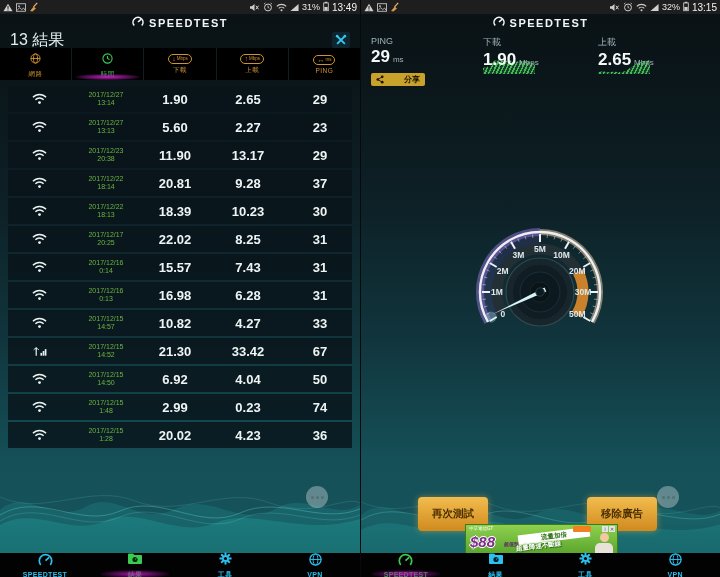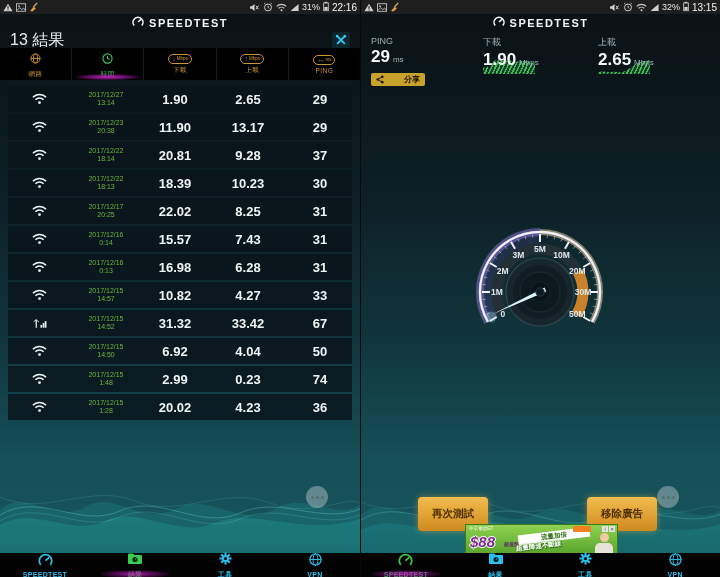--- a/index.html
+++ b/index.html
@@ -152,21 +152,21 @@
             </svg></span>
         <span><svg width="9" height="9" viewBox="0 0 10 9">
               <path d="M.5 8.5 L9.5 8.5 L9.5 .5 Z" fill="#cfcfcf"></path>
             </svg></span>
         <span class="sb-text">31%</span>
         <span><svg width="6" height="11" viewBox="0 0 7 11">
               <rect x="2" y="0" width="3" height="1.4" fill="#cfcfcf"></rect>
               <rect x=".8" y="1.4" width="5.4" height="9" fill="none" stroke="#cfcfcf"></rect>
               <rect x="1.6" y="6" width="3.8" height="3.6" fill="#cfcfcf"></rect>
             </svg></span>
-        <span class="sb-time">22:16</span>
+        <span class="sb-time">13:49</span>
       </div>
     </div>
 
     <div class="app-header">
       <span><svg width="12" height="12" viewBox="0 0 12 12">
             <path d="M2.2 9.6 A5 5 0 1 1 9.8 9.6" fill="none" stroke="#f2f6f6" stroke-width="1.6"></path>
             <line x1="6" y1="6" x2="9" y2="3.4" stroke="#f2f6f6" stroke-width="1.6"></line>
           </svg></span>
       <span class="app-title">SPEEDTEST</span>
     </div>
@@ -241,20 +241,36 @@
         </div>
         <div class="trow">
           <span class="c-type">
             <svg width="15" height="12" viewBox="0 0 16 12">
               <path d="M1 4.2 A9.5 9.5 0 0 1 15 4.2" fill="none" stroke="#eaf2f2" stroke-width="1.5"></path>
               <path d="M3.6 6.9 A6 6 0 0 1 12.4 6.9" fill="none" stroke="#eaf2f2" stroke-width="1.5"></path>
               <circle cx="8" cy="9.8" r="1.5" fill="#eaf2f2"></circle>
             </svg>
           </span>
           <span class="c-date">
+            <div class="dt">2017/12/27</div>
+            <div class="dt">13:13</div>
+          </span>
+          <span class="c-down val">5.60</span>
+          <span class="c-up val">2.27</span>
+          <span class="c-ping val">23</span>
+        </div>
+        <div class="trow">
+          <span class="c-type">
+            <svg width="15" height="12" viewBox="0 0 16 12">
+              <path d="M1 4.2 A9.5 9.5 0 0 1 15 4.2" fill="none" stroke="#eaf2f2" stroke-width="1.5"></path>
+              <path d="M3.6 6.9 A6 6 0 0 1 12.4 6.9" fill="none" stroke="#eaf2f2" stroke-width="1.5"></path>
+              <circle cx="8" cy="9.8" r="1.5" fill="#eaf2f2"></circle>
+            </svg>
+          </span>
+          <span class="c-date">
             <div class="dt">2017/12/23</div>
             <div class="dt">20:38</div>
           </span>
           <span class="c-down val">11.90</span>
           <span class="c-up val">13.17</span>
           <span class="c-ping val">29</span>
         </div>
         <div class="trow">
           <span class="c-type">
             <svg width="15" height="12" viewBox="0 0 16 12">
@@ -358,21 +374,21 @@
               <path d="M1.8 4.6 A3.6 3.6 0 0 1 7.2 4.6" fill="none" stroke="#eaf2f2"></path>
               <rect x="9" y="8" width="1.8" height="3" fill="#eaf2f2"></rect>
               <rect x="11.4" y="6" width="1.8" height="5" fill="#eaf2f2"></rect>
               <rect x="13.6" y="4" width="1.8" height="7" fill="#eaf2f2"></rect>
             </svg>
           </span>
           <span class="c-date">
             <div class="dt">2017/12/15</div>
             <div class="dt">14:52</div>
           </span>
-          <span class="c-down val">31.32</span>
+          <span class="c-down val">21.30</span>
           <span class="c-up val">33.42</span>
           <span class="c-ping val">67</span>
         </div>
         <div class="trow">
           <span class="c-type">
             <svg width="15" height="12" viewBox="0 0 16 12">
               <path d="M1 4.2 A9.5 9.5 0 0 1 15 4.2" fill="none" stroke="#eaf2f2" stroke-width="1.5"></path>
               <path d="M3.6 6.9 A6 6 0 0 1 12.4 6.9" fill="none" stroke="#eaf2f2" stroke-width="1.5"></path>
               <circle cx="8" cy="9.8" r="1.5" fill="#eaf2f2"></circle>
             </svg>

